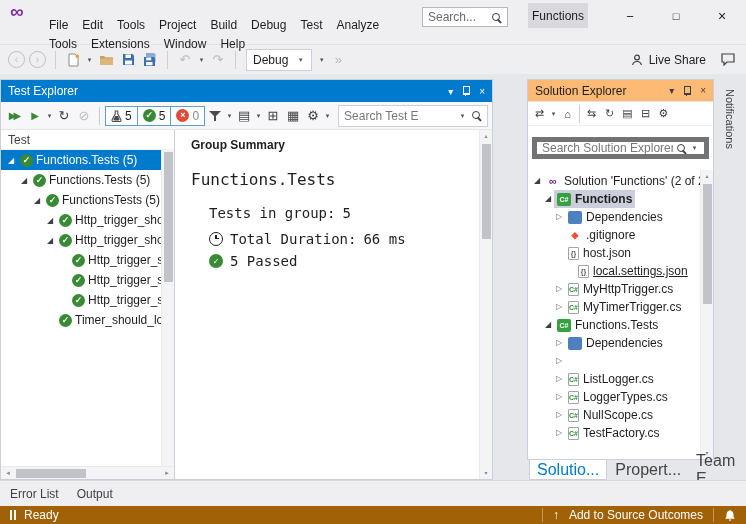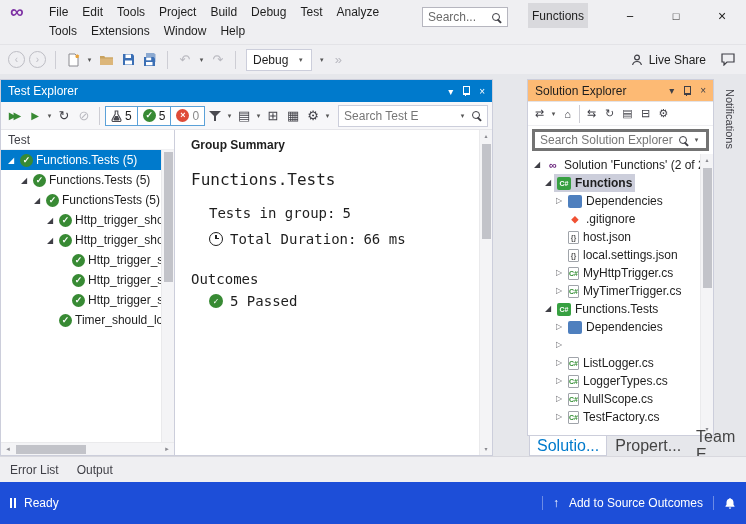--- a/index.html
+++ b/index.html
@@ -3,21 +3,21 @@
 <meta charset="utf-8">
 <style>
   *{box-sizing:border-box;margin:0;padding:0;cursor:default}
   html,body{width:746px;height:524px;overflow:hidden}
   body{font-family:"Liberation Sans",sans-serif;font-size:12px;color:#1E1E1E;background:#E6E7EB}
   .window{width:746px;height:524px;display:flex;flex-direction:column}
 
   
   .titlebar{height:44px;background:#EFEFF2;position:relative;flex:none}
   .vslogo{position:absolute;left:10px;top:1px;font-size:19px;font-weight:bold;color:#7C2FA3;font-style:italic}
-  .menu-rows{margin-left:42px;padding-top:3px}
+  .menu-rows{margin-left:42px;padding-top:16px}
   .menu-row{height:19px;display:flex;align-items:center}
   .menu-item{padding:0 7px;height:19px;line-height:19px;color:#1E1E1E}
   .tb-search{position:absolute;top:7px;right:238px;width:86px;height:20px;background:#fff;border:1px solid #B6B6BF;display:flex;align-items:center;padding:0 5px;gap:4px}
   .tb-search-text{flex:1;color:#6A6A6A;overflow:hidden;white-space:nowrap}
   .title-chip{position:absolute;top:3px;right:158px;width:60px;height:25px;background:#D9D9DD;display:flex;align-items:center;justify-content:center;color:#1E1E1E}
   .win-btn{position:absolute;top:5px;width:24px;height:22px;display:flex;align-items:center;justify-content:center;font-size:13px;color:#1E1E1E}
   .win-btn.min{right:104px}.win-btn.max{right:58px;font-size:11px}.win-btn.cls{right:12px;font-size:14px}
 
   
   .toolbar{height:30px;background:#EFEFF2;border-top:1px solid #E3E3E7;display:flex;align-items:center;padding:0 8px;gap:2px;flex:none}
@@ -91,21 +91,21 @@
   .sum-line{font-size:14px;margin:10px 0 0 18px;display:flex;align-items:center;gap:7px;white-space:nowrap}
   .sum-outcomes{font-size:14px;margin-top:24px}
   .sum-line .pass-dot{width:14px;height:14px;line-height:14px}
 
   
   .dock-gap{width:34px;flex:none}
   .se-col{width:187px;display:flex;flex-direction:column;flex:none;min-height:0}
   .se-panel{flex:1;background:#fff;border:1px solid #CCCEDB;display:flex;flex-direction:column;min-height:0}
   .se-toolbar{height:24px;display:flex;align-items:center;gap:1px;padding:0 3px;border-bottom:1px solid #EFEFF2;flex:none}
   .se-toolbar .ticon{width:17px;font-size:11px}
-  .se-search{height:22px;margin:3px 4px;border:3px solid #737373;display:flex;align-items:center;padding:0 5px;gap:3px;flex:none}
+  .se-search{height:22px;margin:11px 4px;border:5px solid #737373;display:flex;align-items:center;padding:0 5px;gap:3px;flex:none}
   .se-search .ph{flex:1;color:#767676;white-space:nowrap;overflow:hidden}
   .se-body{flex:1;display:flex;min-height:0}
   .se-tree{flex:1;overflow:hidden;padding-top:2px}
   .srow{display:flex;align-items:center;height:18px;white-space:nowrap;overflow:hidden}
   .srow .exp{line-height:18px}
   .srow-hl{display:inline-flex;align-items:center;gap:4px;padding:0 3px;height:18px;min-width:0}
   .srow-hl.on{background:#CCCEDB}
   .srow-hl.b{font-weight:bold}
   .fi{width:14px;height:13px;flex:none;display:inline-flex;align-items:center;justify-content:center;font-size:7px;font-weight:bold;border-radius:2px}
   .fi-sol{color:#68217A;font-size:11px}
@@ -116,21 +116,21 @@
   .fi-json{color:#555}
   .fi-cs{color:#2E8B2E}
   .se-tabs{height:20px;display:flex;align-items:stretch;gap:1px;padding-left:2px;flex:none}
   .se-tab{padding:0 7px;display:flex;align-items:center;font-size:16px;color:#444}
   .se-tab.active{background:#fff;border:1px solid #CCCEDB;border-top:none;color:#007ACC}
 
   
   .right-strip{flex:1;display:flex;justify-content:center}
   .vtab{writing-mode:vertical-rl;font-size:11px;color:#3F3F46;padding:8px 3px;height:max-content;margin-top:2px}
   .bottom-tabs{height:26px;background:#EFEFF2;border-top:1px solid #D8D8DE;display:flex;align-items:center;gap:18px;padding-left:10px;flex:none;color:#3F3F46}
-  .statusbar{height:42px;background:#1d4ed8;color:#fff;display:flex;align-items:center;padding:0 10px;flex:none}
+  .statusbar{height:18px;background:#a16207;color:#fff;display:flex;align-items:center;padding:0 10px;flex:none}
   .sb-icon{display:inline-flex;gap:2px;margin-right:8px}
   .sb-icon i{display:block;width:2px;height:10px;background:#fff}
   .sb-right{margin-left:auto;display:flex;align-items:center;gap:10px}
   .sb-up{font-size:12px}
   .sb-sep{width:1px;height:14px;background:rgba(255,255,255,.35)}
   svg{display:block}
 </style>
 </head>
 <body>
 
@@ -352,21 +352,20 @@
           <div class="sum-title mono">Functions.Tests</div>
           <div class="sum-line mono" style="margin-top:0">
             <span>Tests in group:</span>
             <span>5</span>
           </div>
           <div class="sum-line mono">
             <span class="clock"></span>
             <span>Total Duration:</span>
             <span>66 ms</span>
           </div>
-          <div class="sum-outcomes mono">Outcomes</div>
           <div class="sum-line mono" style="margin-top:6px">
             <span class="pass-dot" style="margin:0">✓</span>
             <span>5 Passed</span>
           </div>
         </div>
         <div class="vscrollbar">
           <span class="vs-a">▴</span>
           <span class="vthumb" style="height:95px"></span>
           <span class="vfill"></span>
           <span class="vs-a">▾</span>
@@ -432,21 +431,21 @@
                   <span>.gitignore</span>
                 </span>
               </div>
               <div class="srow" style="padding-left: 25px;">
                 <span class="exp se"></span>
                 <span class="srow-hl">
                   <span class="fi fi-file fi-json">{}</span>
                   <span>host.json</span>
                 </span>
               </div>
-              <div class="srow" style="padding-left: 25px;">
+              <div class="srow" style="padding-left: 35px; text-decoration: underline;">
                 <span class="exp se"></span>
                 <span class="srow-hl">
                   <span class="fi fi-file fi-json">{}</span>
                   <span>local.settings.json</span>
                 </span>
               </div>
               <div class="srow" style="padding-left: 25px;">
                 <span class="exp se c">▷</span>
                 <span class="srow-hl">
                   <span class="fi fi-file fi-cs">C#</span>

